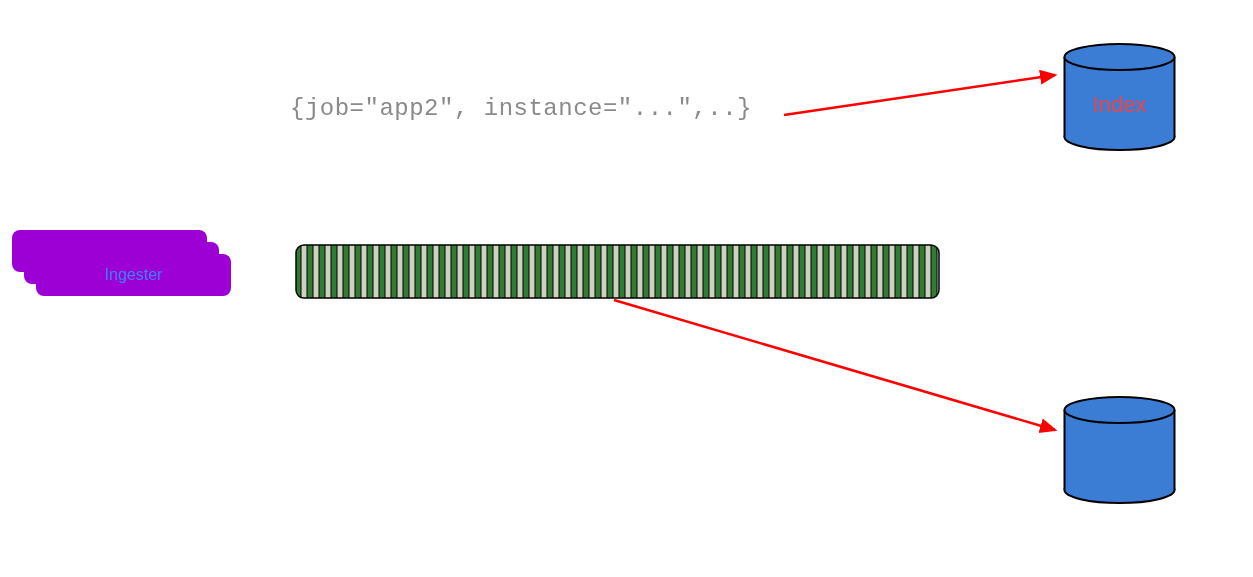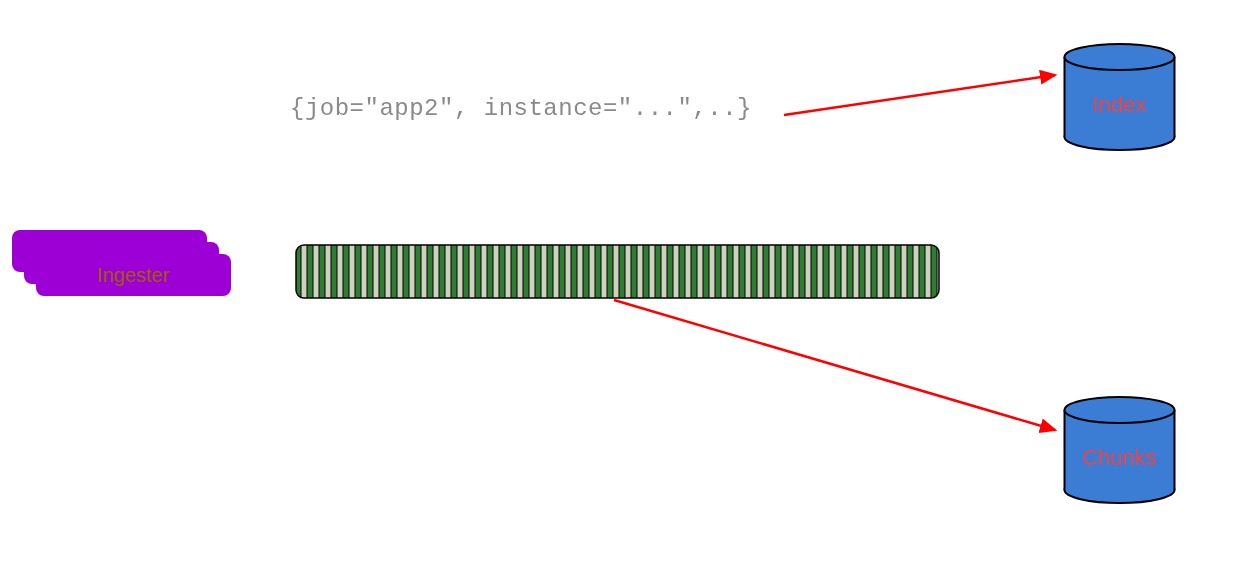--- a/index.html
+++ b/index.html
@@ -33,22 +33,22 @@
     .ingester-card.c3 { left: 24px; top: 24px; }
     .ingester-label {
       position: absolute;
       left: 24px;
       top: 24px;
       width: 195px;
       height: 42px;
       display: flex;
       align-items: center;
       justify-content: center;
-      color: #a16207;
-      font-size: 20px;
+      color: #3b82f6;
+      font-size: 16px;
     }
     .log-line {
       position: absolute;
       left: 290px;
       top: 95px;
       font-family: "Courier New", monospace;
       font-size: 24px;
       color: #8a8a8a;
       letter-spacing: 0.5px;
     }
@@ -126,21 +126,20 @@
   </div>
 
   <div class="cylinder chunks">
     <svg viewBox="0 0 115 110">
       <ellipse cx="57.5" cy="95" rx="55" ry="13" fill="#3b7cd4" stroke="#000" stroke-width="2"></ellipse>
       <rect x="2.5" y="15" width="110" height="80" fill="#3b7cd4" stroke="none"></rect>
       <line x1="2.5" y1="15" x2="2.5" y2="95" stroke="#000" stroke-width="2"></line>
       <line x1="112.5" y1="15" x2="112.5" y2="95" stroke="#000" stroke-width="2"></line>
       <ellipse cx="57.5" cy="15" rx="55" ry="13" fill="#3b7cd4" stroke="#000" stroke-width="2"></ellipse>
     </svg>
-    <div class="cylinder-label">Chunks</div>
   </div>
 
   <svg class="arrows">
     <defs>
       <marker id="arrowhead" markerWidth="8" markerHeight="8" refX="6" refY="3" orient="auto">
         <polygon points="0,0 7,3 0,6" fill="#ff0000"></polygon>
       </marker>
     </defs>
     <line x1="784" y1="115" x2="1055" y2="75" stroke="#ff0000" stroke-width="2.5" marker-end="url(#arrowhead)"></line>
     <line x1="614" y1="300" x2="1055" y2="430" stroke="#ff0000" stroke-width="2.5" marker-end="url(#arrowhead)"></line>

